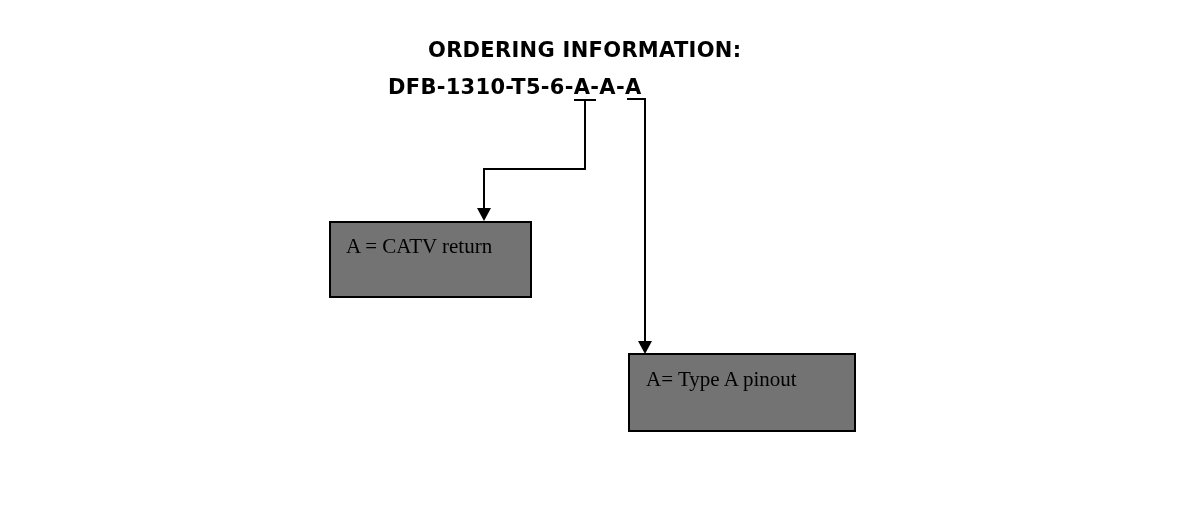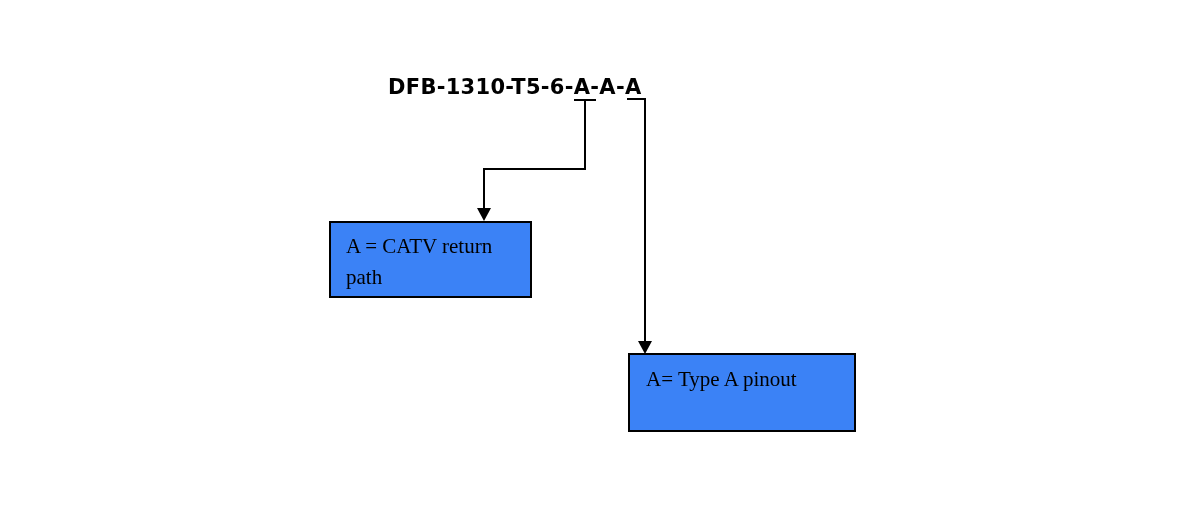--- a/index.html
+++ b/index.html
@@ -37,21 +37,21 @@
   }
   svg.connectors {
     position: absolute;
     left: 0; top: 0;
     width: 1186px; height: 522px;
     pointer-events: none;
   }
   .callout {
     position: absolute;
     border: 2px solid #000000;
-    background: #3b82f6;
+    background: #737373;
     font-family: "Liberation Serif", serif;
     font-size: 21px;
     line-height: 31px;
     color: #000000;
   }
   .callout-return-path {
     left: 329px; top: 221px;
     width: 203px; height: 77px;
     padding: 8px 10px 0 15px;
   }
@@ -59,34 +59,34 @@
     left: 628px; top: 353px;
     width: 228px; height: 79px;
     padding: 9px 10px 8px 16px;
   }
 </style>
 </head>
 <body>
 
 <div class="page">
 
+  <div class="title">ORDERING INFORMATION:</div>
 
   <div class="part-number">DFB-1310-T5-6-A-A-A</div>
 
   <svg class="connectors" viewBox="0 0 1186 522" xmlns="http://www.w3.org/2000/svg">
 
     <path d="M574 100 H596 M585 100 V169 H484 V211" stroke="#000000" stroke-width="2" fill="none"></path>
     <polygon points="477,208 491,208 484,221" fill="#000000"></polygon>
 
     <path d="M627 99 H645 V344" stroke="#000000" stroke-width="2" fill="none"></path>
     <polygon points="638,341 652,341 645,354" fill="#000000"></polygon>
   </svg>
 
   <div class="callout callout-return-path">
     <div>A = CATV return</div>
-    <div>path</div>
   </div>
 
   <div class="callout callout-pinout">
     <div>A= Type A pinout</div>
   </div>
 
 </div>
 
 </body></html>

